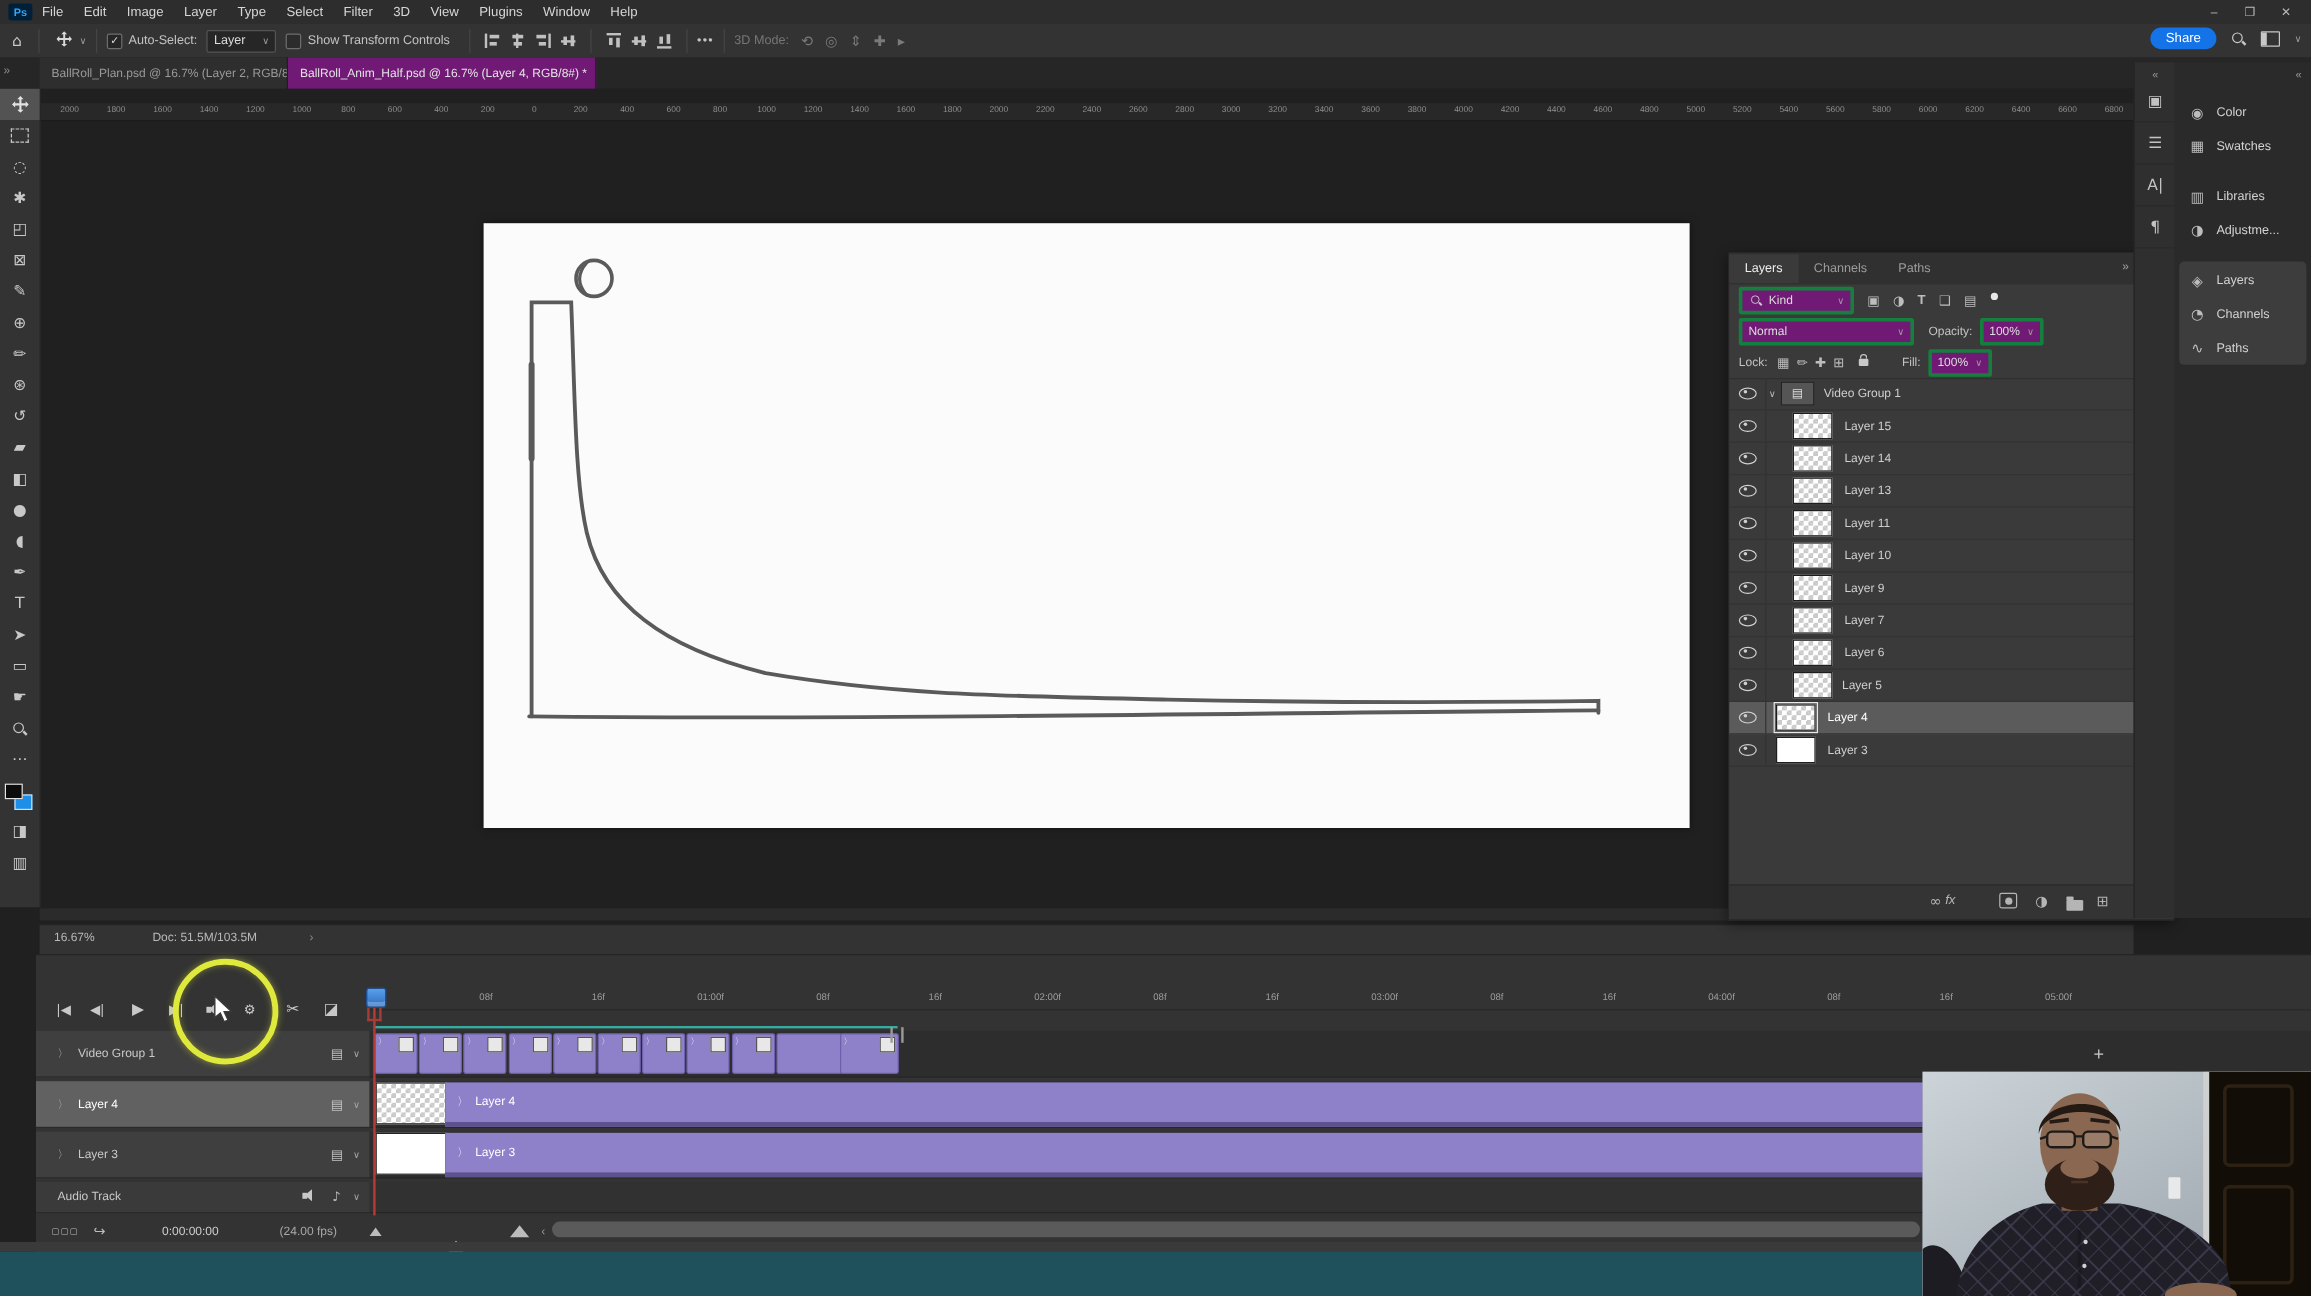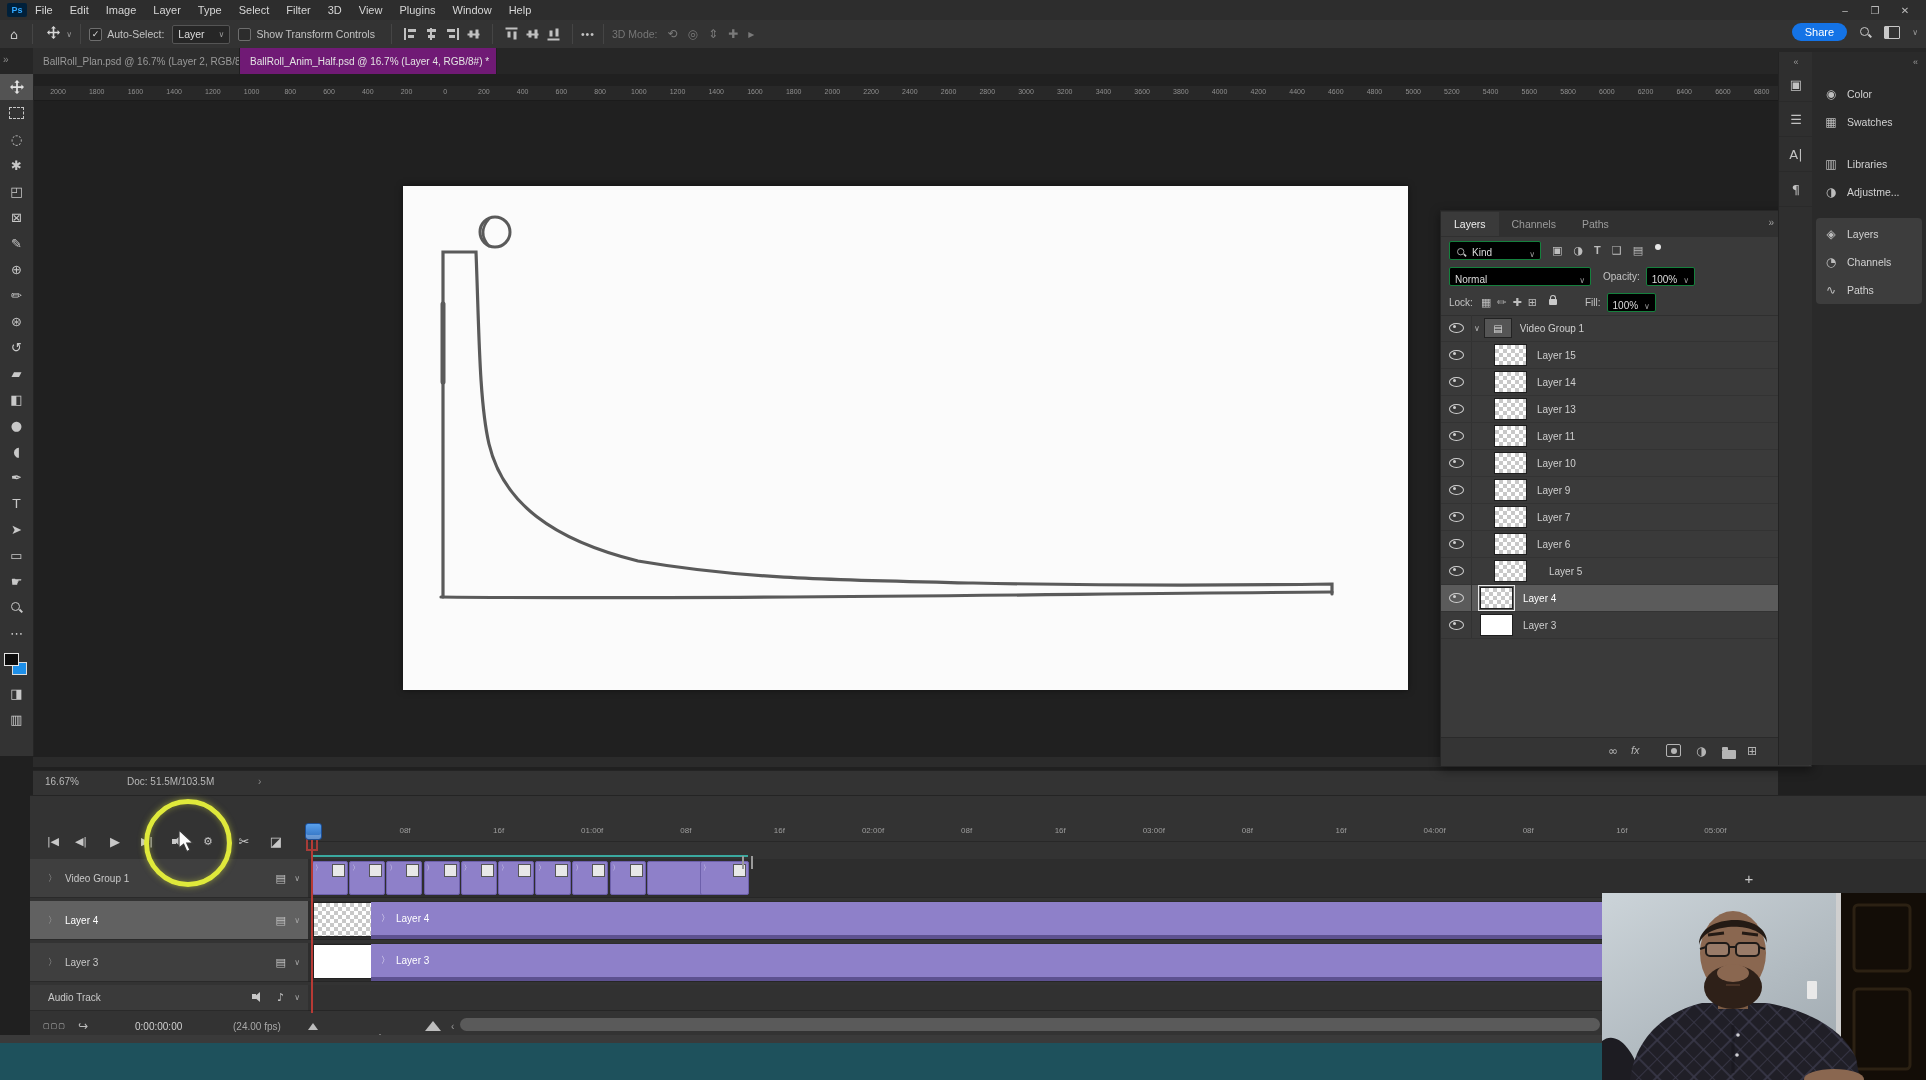--- a/index.html
+++ b/index.html
@@ -72,21 +72,21 @@
   
   .statusbar{position:absolute;left:33px;top:770px;width:1745px;height:24px;background:#333333;border-top:1px solid #242424;font-size:10px;color:#b9b9b9;}
 
   
   .layers-panel{position:absolute;left:1440px;top:210px;width:370px;height:555px;background:#3a3a3a;border:1px solid #262626;box-shadow:0 3px 10px rgba(0,0,0,.45);}
   .lp-tabs{position:relative;height:26px;background:#303030;display:flex;align-items:center;font-size:10.5px;}
   .lp-tab{padding:6px 13px;color:#9c9c9c;}
   .lp-tab.active{background:#3a3a3a;color:#eee;}
   .lp-hdr-icons{position:absolute;right:8px;top:6px;font-size:10px;color:#a0a0a0;letter-spacing:3px;}
   .lp-row{position:relative;height:26px;display:flex;align-items:center;font-size:10px;color:#c3c3c3;}
-  .lp-box{height:17px;background:#000000;border:1px solid #15803d;border-radius:2px;display:inline-flex;align-items:flex-end;padding:0 5px;gap:6px;font-size:10px;color:#ddd;}
+  .lp-box{height:17px;background:#701a75;border:3px solid #15803d;border-radius:2px;display:inline-flex;align-items:center;padding:0 5px;gap:6px;font-size:10px;color:#ddd;}
   .fil-ico{font-size:11px;color:#bdbdbd;margin-left:11px;}
   .lp-dot{width:6px;height:6px;border-radius:50%;background:#e8e8e8;margin-left:12px;margin-top:-6px;}
   .layer-rows{position:absolute;left:0;top:104px;width:368px;height:392px;overflow:hidden;}
   .lrow{position:relative;height:26px;border-bottom:1px solid #333;display:flex;align-items:center;font-size:10px;color:#cfcfcf;}
   .lrow.selected{background:#5b5b5b;color:#fff;}
   .eyecell{width:30px;height:26px;border-right:1px solid #323232;display:flex;align-items:center;justify-content:center;flex:none;}
   .eye{position:relative;width:13px;height:8px;border:1.4px solid #cfcfcf;border-radius:50%;}
   .eye::before{content:"";position:absolute;left:3.2px;top:1.4px;width:3px;height:3px;border-radius:50%;background:#cfcfcf;}
   .thumb{width:31px;height:20px;flex:none;border:1px solid #1e1e1e;}
   .thumb.white{background:#fff;}
@@ -506,41 +506,41 @@
             <span class="eye"></span>
           </span>
           <span class="thumb checker" style="margin-left: 22px;"></span>
           <span style="margin-left: 10px;">Layer 6</span>
         </div>
         <div class="lrow">
           <span class="eyecell">
             <span class="eye"></span>
           </span>
           <span class="thumb checker" style="margin-left: 22px;"></span>
-          <span style="margin-left: 22px;">Layer 5</span>
+          <span style="margin-left: 8px;">Layer 5</span>
         </div>
         <div class="lrow selected">
           <span class="eyecell">
             <span class="eye"></span>
           </span>
           <span class="thumb checker sel" style="margin-left: 8px;"></span>
           <span style="margin-left: 10px;">Layer 4</span>
         </div>
         <div class="lrow">
           <span class="eyecell">
             <span class="eye"></span>
           </span>
           <span class="thumb white" style="margin-left: 8px;"></span>
           <span style="margin-left: 10px;">Layer 3</span>
           <span class="minilock" style="position: absolute; right: 14px;"></span>
         </div>
       </div>
     <div class="lp-bottom">
       <span class="lpb-ico glyph" style="left:167px">∞</span>
-      <span class="lpb-ico" style="left:190px;font-style:italic;font-size:11px">fx</span>
+      <span class="lpb-ico" style="left:180px;font-style:italic;font-size:11px">fx</span>
       <span class="lpb-ico mask-ico" style="left:225px"></span>
       <span class="lpb-ico glyph" style="left:255px">◑</span>
       <span class="lpb-ico folder-ico" style="left:281px"></span>
       <span class="lpb-ico glyph" style="left:306px">⊞</span>
       <span class="lpb-ico trash-ico" style="left:332px"></span>
     </div>
   </div>
 
   <div class="rstrip">
     <span class="collapse">«</span>

